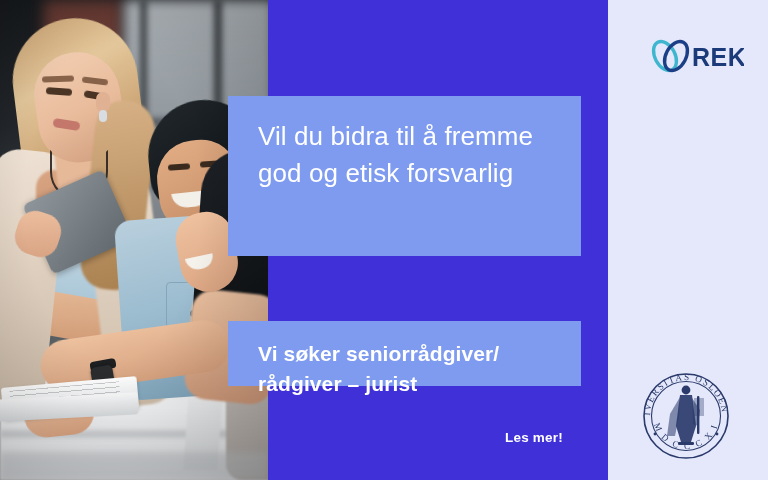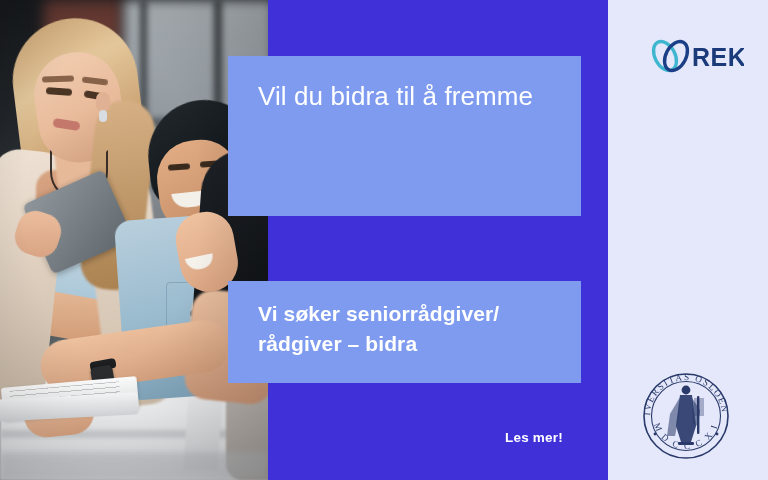--- a/index.html
+++ b/index.html
@@ -138,27 +138,27 @@
     box-shadow:0 2px 4px rgba(0,0,0,.18);filter:blur(.4px);}
   .papers2{left:-4px;top:396px;width:142px;height:22px;border-radius:3px;
     background:linear-gradient(180deg,#fbfbfc,#d9dcde);transform:rotate(-3deg);filter:blur(.5px);}
   .paper-lines{left:10px;top:386px;width:110px;height:18px;transform:rotate(-5deg);
     background:repeating-linear-gradient(180deg,rgba(120,125,130,.55) 0 1px,transparent 1px 5px);opacity:.7;}
 
   .photo-vig{left:0;top:0;width:268px;height:480px;
     background:radial-gradient(ellipse at 42% 42%,rgba(0,0,0,0) 40%,rgba(0,0,0,.22) 100%);}
 
   
-  .box{position:absolute;background:#7e9bf0;}
+  .box{position:absolute;background:#7e9bf0;margin-top:40px;}
   .box-head{left:228px;top:56px;width:353px;height:160px;}
   .box-head .txt{
     position:absolute;left:30px;top:22px;width:310px;
     color:#ffffff;font-size:26px;line-height:37px;font-weight:400;letter-spacing:.1px;
   }
-  .box-sub{left:228px;top:281px;width:353px;height:102px;}
+  .box-sub{left:228px;top:281px;width:353px;height:65px;}
   .box-sub .txt{
     position:absolute;left:30px;top:18px;width:308px;
     color:#ffffff;font-size:21px;line-height:30px;font-weight:700;letter-spacing:.1px;
   }
 
   
   .lesmer{
     position:absolute;left:505px;top:430px;
     color:#ffffff;font-size:13.5px;font-weight:700;letter-spacing:.2px;
     text-align:right;
@@ -239,27 +239,28 @@
     <div class="ph-layer papers"></div>
     <div class="ph-layer paper-lines"></div>
     <div class="ph-layer papers2"></div>
     <div class="ph-layer tbl-dark"></div>
     <div class="ph-layer photo-vig"></div>
   </div>
 
   <div class="box box-head">
     <div class="txt">
       <div>Vil du bidra til å fremme</div>
+      <div>god og etisk forsvarlig</div>
     </div>
   </div>
 
   <div class="box box-sub">
     <div class="txt">
       <div>Vi søker seniorrådgiver/</div>
-      <div>rådgiver – bidra</div>
+      <div>rådgiver – jurist</div>
     </div>
   </div>
 
   <div class="lesmer">Les mer!</div>
 
   <div class="rek">
     <svg width="96" height="44" viewBox="0 0 96 44" xmlns="http://www.w3.org/2000/svg">
       <g>
         <ellipse cx="17" cy="22" rx="10" ry="15.5" fill="none" stroke="#3fb6cf" stroke-width="3.4" transform="rotate(-28 17 22)"></ellipse>
         <ellipse cx="28" cy="22" rx="10" ry="15.5" fill="none" stroke="#1b3f86" stroke-width="3.4" transform="rotate(28 28 22)"></ellipse>

